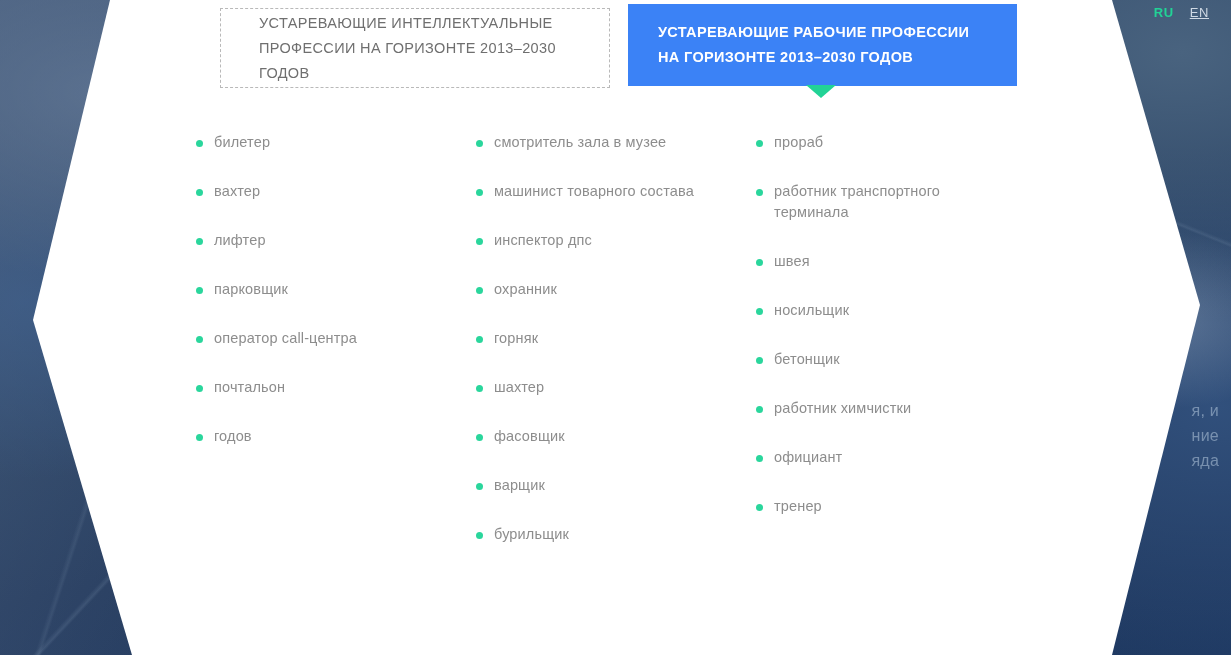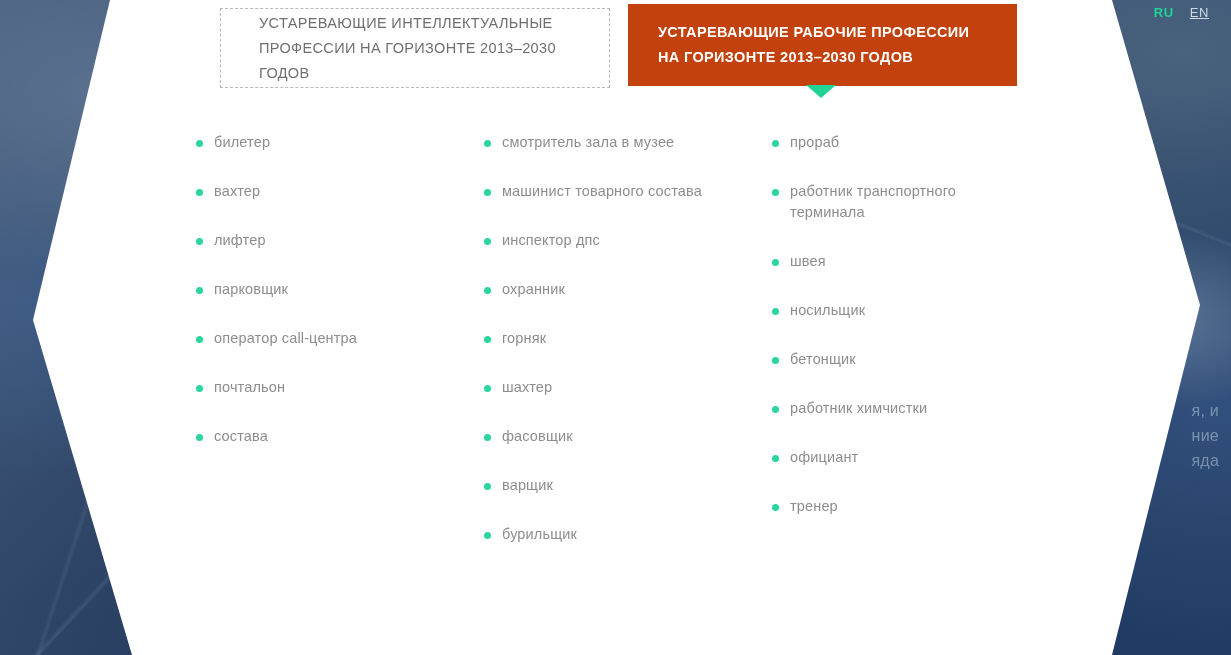--- a/index.html
+++ b/index.html
@@ -118,21 +118,21 @@
     letter-spacing: .35px;
     text-transform: uppercase;
     font-weight: 400;
   }
 
   .tab-active {
     left: 628px;
     top: 4px;
     width: 389px;
     height: 82px;
-    background: #c2410c;
+    background: #3b82f6;
     padding: 14px 30px;
   }
   .tab-active .tab-label {
     color: #ffffff;
     font-size: 14.5px;
     line-height: 25px;
     letter-spacing: .35px;
     text-transform: uppercase;
     font-weight: 700;
   }
@@ -147,21 +147,21 @@
     border-top: 13px solid #22d396;
   }
 
   
   .columns {
     position: absolute;
     left: 196px;
     top: 132px;
     width: 900px;
     display: flex;
-    gap: 8px;
+    gap: 0;
   }
   .col { width: 280px; }
 
   .item {
     display: flex;
     align-items: flex-start;
     margin-bottom: 28px;
   }
   .bullet {
     flex: 0 0 auto;
@@ -260,21 +260,21 @@
       <div class="item">
         <span class="bullet"></span>
         <span class="item-label">оператор call-центра</span>
       </div>
       <div class="item">
         <span class="bullet"></span>
         <span class="item-label">почтальон</span>
       </div>
       <div class="item">
         <span class="bullet"></span>
-        <span class="item-label">состава</span>
+        <span class="item-label">годов</span>
       </div>
     </div>
 
     <div class="col col-2">
       <div class="item">
         <span class="bullet"></span>
         <span class="item-label">смотритель зала в музее</span>
       </div>
       <div class="item">
         <span class="bullet"></span>

